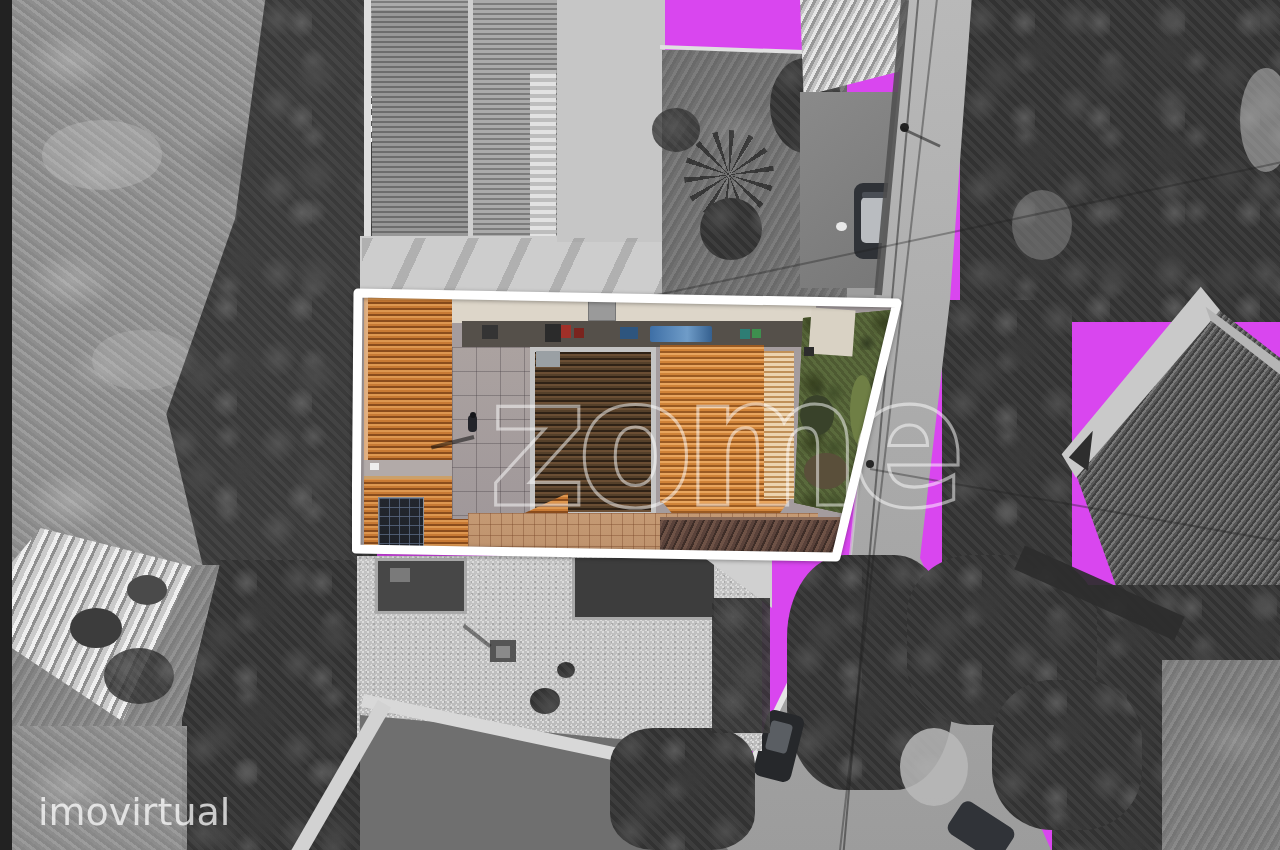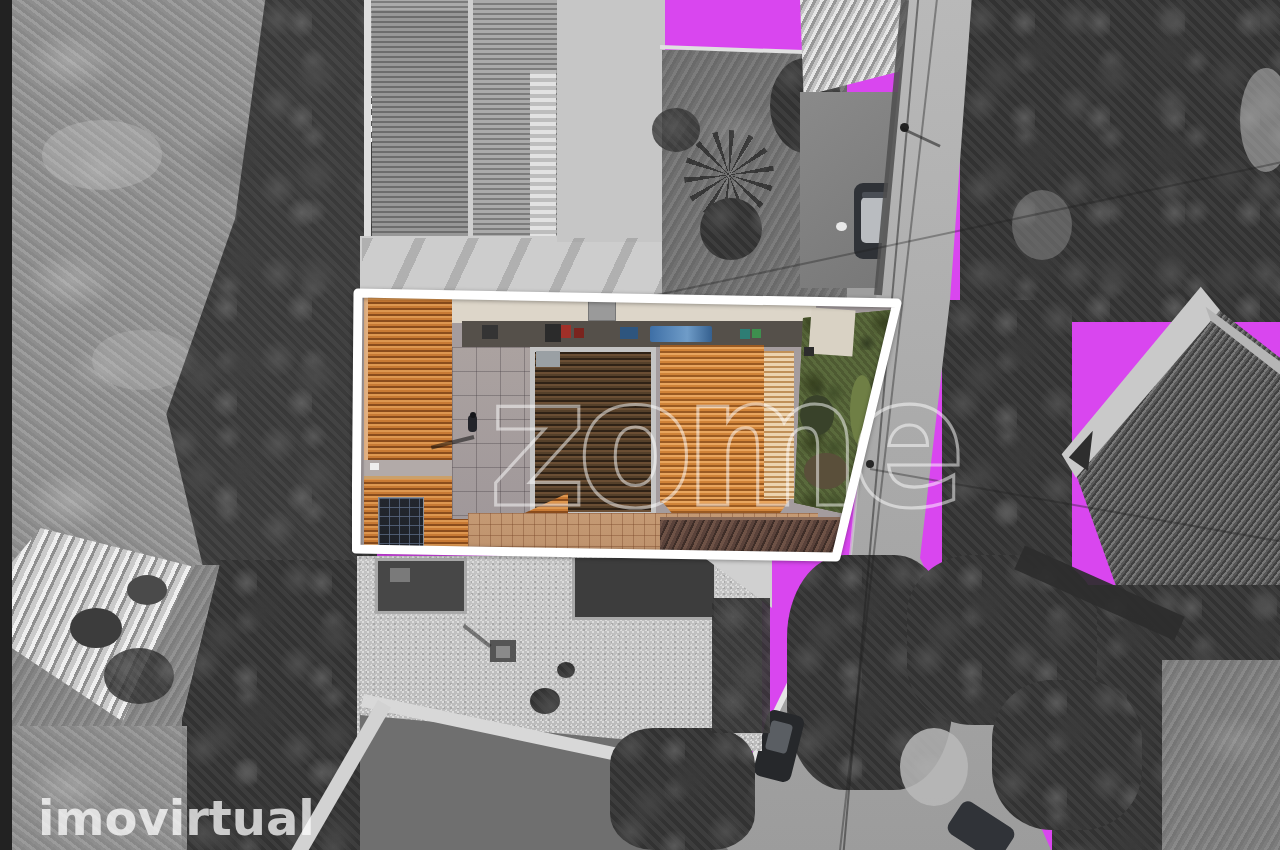--- a/index.html
+++ b/index.html
@@ -70,21 +70,21 @@
       linear-gradient(#23272e,#1d2026);
       background-size:10px 9px,10px 9px,auto;}
 
   .blob{border-radius:50%;}
   .wire{background:rgba(32,32,32,.5);}
 
   
   .wm-center{color:transparent;-webkit-text-stroke:3px rgba(255,255,255,.5);
       font-weight:bold;font-size:170px;letter-spacing:-10px;line-height:1;
       transform:scaleY(1.06);transform-origin:top left;}
-  .wm-corner{color:rgba(255,255,255,.74);font-weight:bold;font-size:48px;letter-spacing:0;}
+  .wm-corner{color:rgba(255,255,255,.74);font-weight:normal;font-size:38px;letter-spacing:0;}
 </style>
 </head>
 <body>
 
 <div class="photo">
 
   <div class="abs t-scrub" style="left:0;top:0;width:365px;height:575px;"></div>
   <div class="abs blob" style="left:30px;top:120px;width:120px;height:70px;background:rgba(205,205,205,.30);"></div>
   <div class="abs blob" style="left:80px;top:330px;width:100px;height:60px;background:rgba(200,200,200,.25);"></div>
   <div class="abs t-veg" style="left:150px;top:0;width:215px;height:575px;clip-path:polygon(48% 0,100% 0,100% 100%,20% 100%,2% 72%,34% 38%);opacity:.92;"></div>

